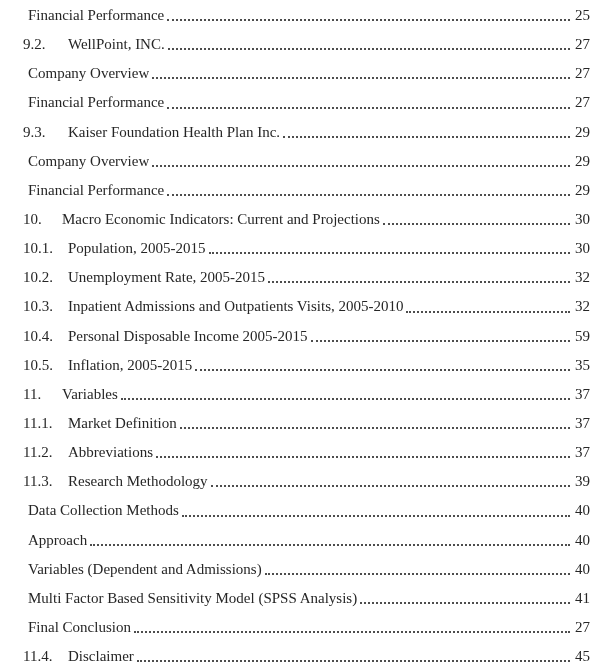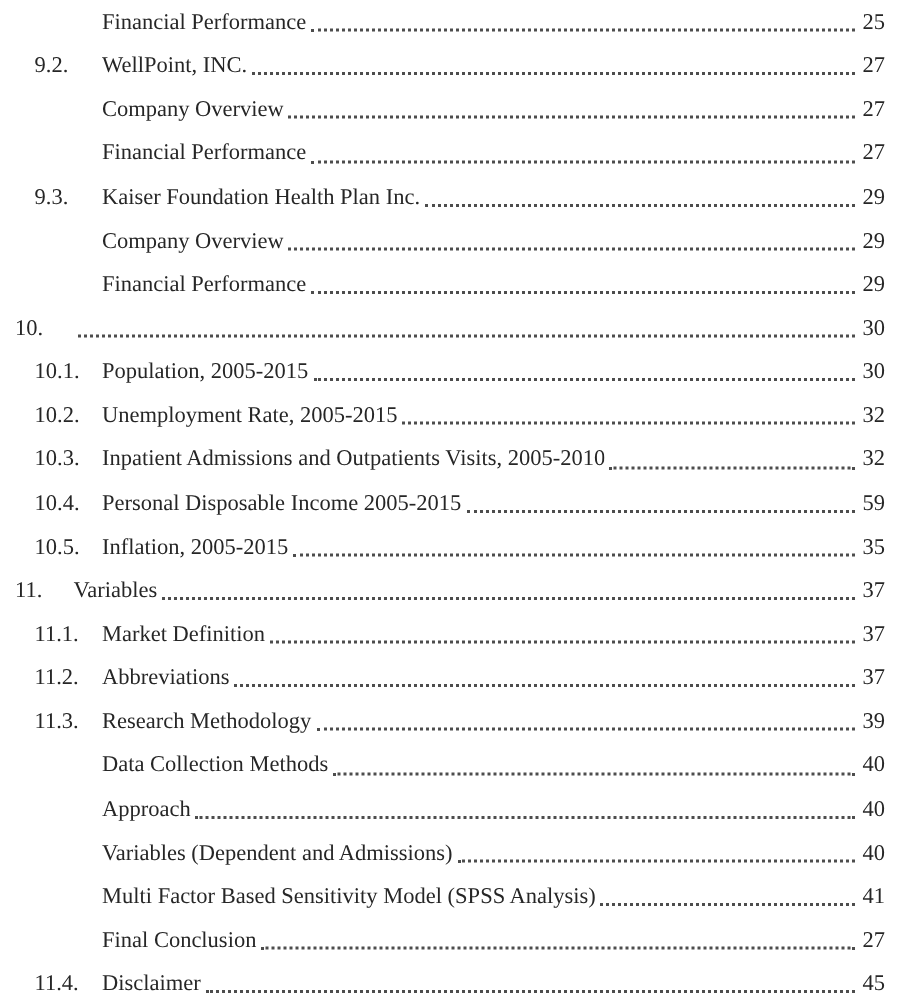--- a/index.html
+++ b/index.html
@@ -36,25 +36,25 @@
   .toc-row .num {
     flex: 0 0 auto;
     white-space: pre;
   }
   .toc-row .title {
     flex: 0 1 auto;
     white-space: nowrap;
     overflow: hidden;
   }
   
-  .toc-row.level-1 { padding-left: 10px; }
+  .toc-row.level-1 { padding-left: 23px; }
   .toc-row.level-1 .num { width: 39px; }
   .toc-row.level-2 { padding-left: 23px; }
   .toc-row.level-2 .num { width: 45px; }
-  .toc-row.level-3 { padding-left: 68px; }
+  .toc-row.level-3 { padding-left: 28px; }
   
   .leader {
     flex: 1 1 auto;
     position: relative;
     margin-left: 3px;
     margin-right: 5px;
     min-width: 12px;
   }
   .leader::after {
     content: "";
@@ -113,20 +113,21 @@
     <span class="pagenum">29</span>
   </div>
       <div class="toc-row level-3">
 
     <span class="title">Financial Performance</span>
     <span class="leader"></span>
     <span class="pagenum">29</span>
   </div>
       <div class="toc-row level-1">
     <span class="num">10.</span>
+    <span class="title">Macro Economic Indicators: Current and Projections</span>
     <span class="leader"></span>
     <span class="pagenum">30</span>
   </div>
       <div class="toc-row level-2">
     <span class="num">10.1.</span>
     <span class="title">Population, 2005-2015</span>
     <span class="leader"></span>
     <span class="pagenum">30</span>
   </div>
       <div class="toc-row level-2">

